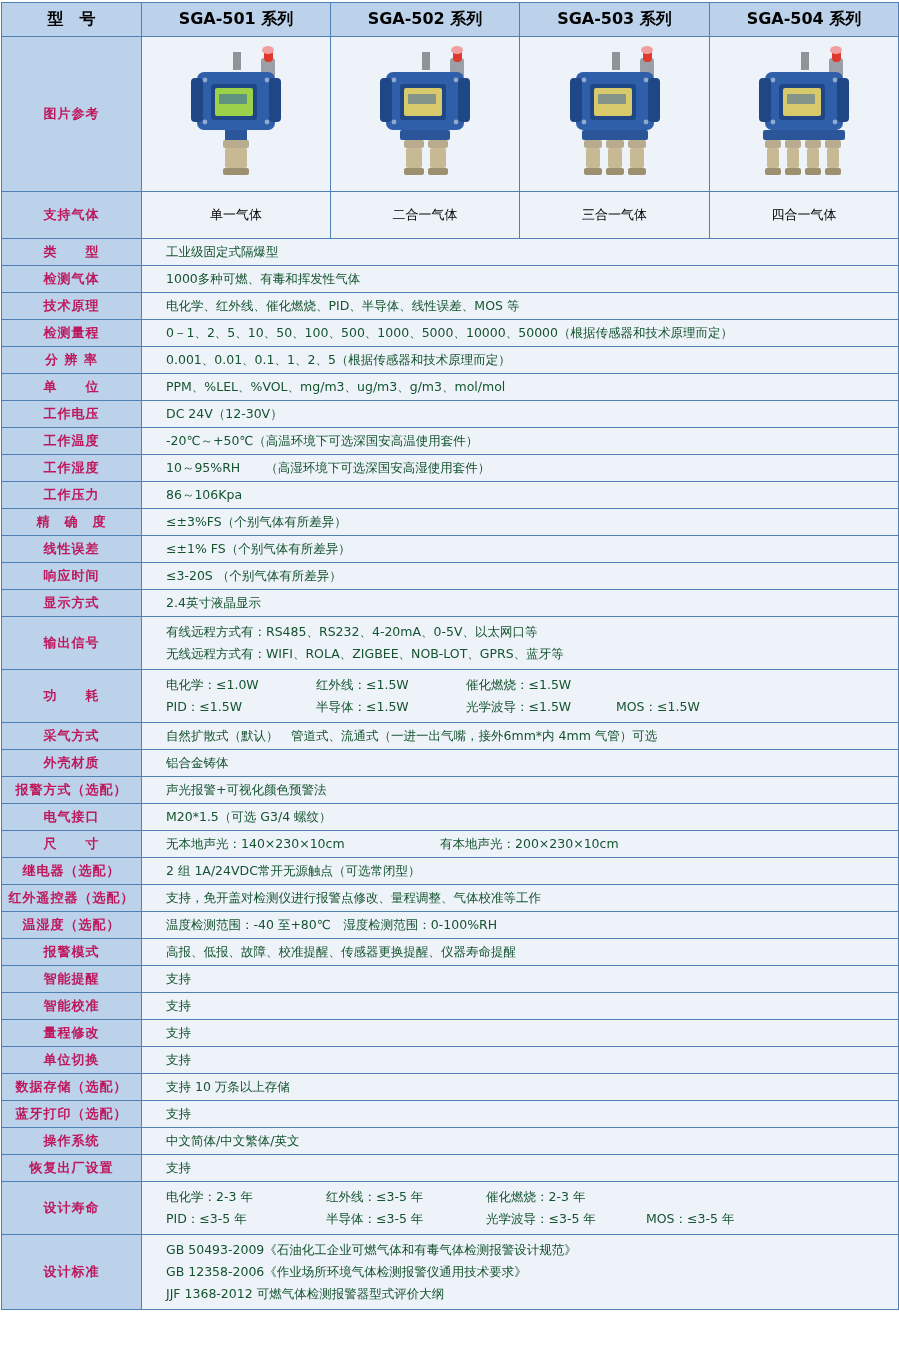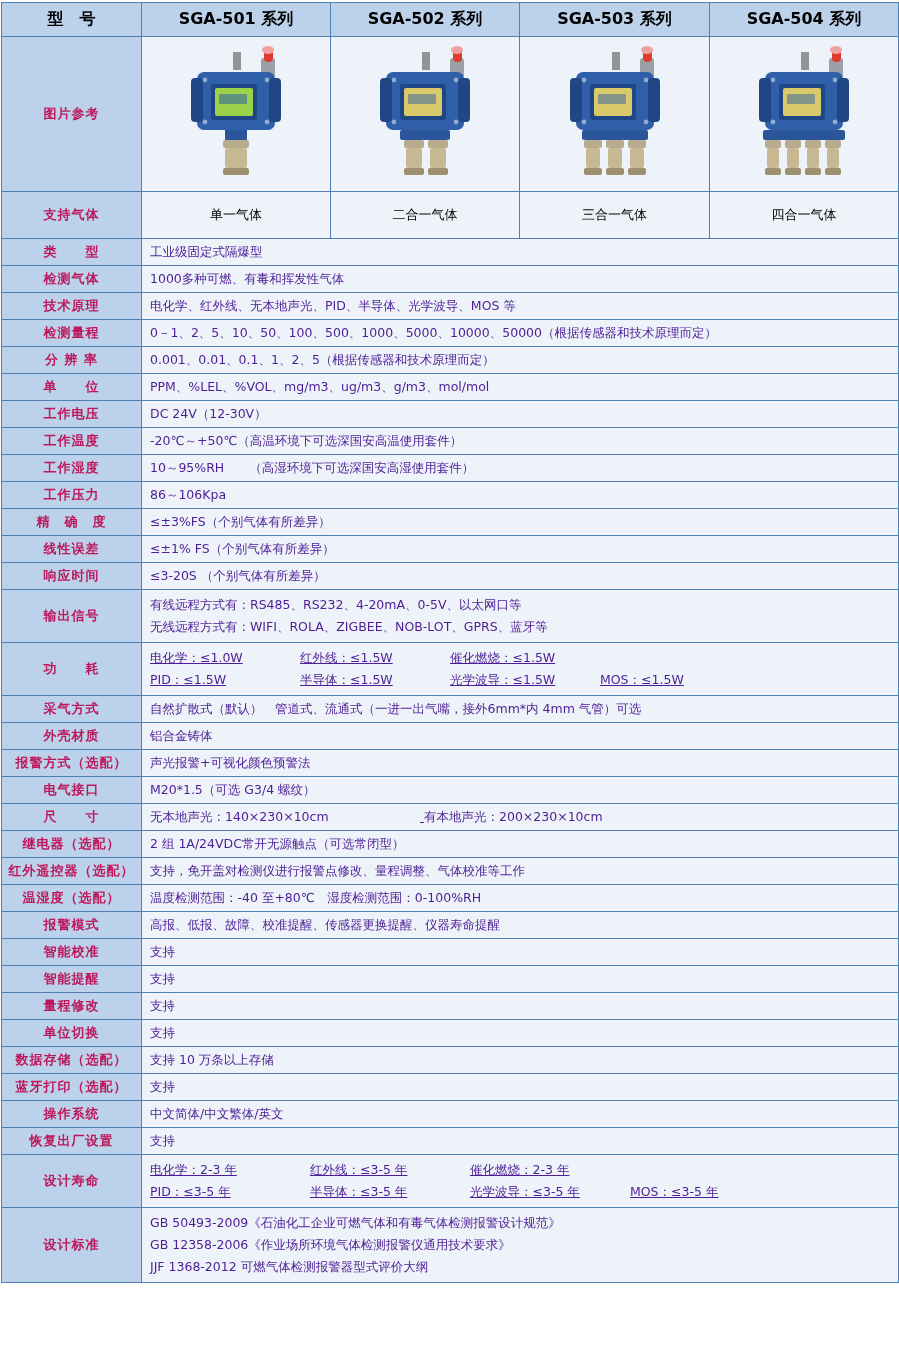--- a/index.html
+++ b/index.html
@@ -1,25 +1,25 @@
 <!DOCTYPE html>
 <html><head>
 <meta charset="utf-8">
 <style>
   html,body{margin:0;padding:0;background:#ffffff;}
   body{font-family:"DejaVu Sans","Liberation Sans",sans-serif;color:#000;}
   #sheet{width:899px;min-height:1369px;position:relative;background:#fff;}
   table{border-collapse:collapse;width:897px;margin:2px 1px 0 1px;table-layout:fixed;}
   td{border:1px solid #4f7fb5;vertical-align:middle;font-size:12.5px;}
   td.label{background:#bcd2ea;text-align:center;font-weight:bold;color:#be185d;padding:4px 2px;font-size:13px;letter-spacing:1px;}
-  td.val{background:#eef3fa;padding:4px 8px;color:#4c1d95;}
+  td.val{background:#eef3fa;padding:4px 24px;color:#14532d;}
   .hdr{background:#bcd2ea;text-align:center;font-weight:bold;font-size:16px;padding:6px 2px;}
   .imgcell{background:#eef3fa;height:150px;text-align:center;padding:2px;}
   .subval{background:#eef3fa;text-align:center;padding:14px 2px;font-size:13px;}
-  .cols{display:flex;flex-wrap:wrap;text-decoration:underline;}
+  .cols{display:flex;flex-wrap:wrap;}
   .cols span{display:inline-block;}
   .pw span{min-width:150px;}
   .life span{min-width:160px;}
   .sz span{min-width:270px;}
   .wt span{min-width:200px;}
   .lines div{padding:2.5px 0;}
   .device{display:inline-block;position:relative;width:150px;height:145px;vertical-align:middle;}
   svg{display:block;}
 </style>
 </head>
@@ -177,21 +177,21 @@
   <tr>
           <td class="label">类　　型</td>
           <td class="val" colspan="4">工业级固定式隔爆型</td>
         </tr>
   <tr>
           <td class="label">检测气体</td>
           <td class="val" colspan="4">1000多种可燃、有毒和挥发性气体</td>
         </tr>
   <tr>
           <td class="label">技术原理</td>
-          <td class="val" colspan="4">电化学、红外线、无本地声光、PID、半导体、光学波导、MOS 等</td>
+          <td class="val" colspan="4">电化学、红外线、催化燃烧、PID、半导体、线性误差、MOS 等</td>
         </tr>
   <tr>
           <td class="label">检测量程</td>
           <td class="val" colspan="4">0－1、2、5、10、50、100、500、1000、5000、10000、50000（根据传感器和技术原理而定）</td>
         </tr>
   <tr>
           <td class="label">分 辨 率</td>
           <td class="val" colspan="4">0.001、0.01、0.1、1、2、5（根据传感器和技术原理而定）</td>
         </tr>
   <tr>
@@ -218,20 +218,24 @@
           <td class="label">精　确　度</td>
           <td class="val" colspan="4">≤±3%FS（个别气体有所差异）</td>
         </tr>
   <tr>
           <td class="label">线性误差</td>
           <td class="val" colspan="4">≤±1% FS（个别气体有所差异）</td>
         </tr>
   <tr>
           <td class="label">响应时间</td>
           <td class="val" colspan="4">≤3-20S （个别气体有所差异）</td>
+        </tr>
+  <tr>
+          <td class="label">显示方式</td>
+          <td class="val" colspan="4">2.4英寸液晶显示</td>
         </tr>
 
   <tr>
     <td class="label">输出信号</td>
     <td class="val lines" colspan="4">
       <div>有线远程方式有：RS485、RS232、4-20mA、0-5V、以太网口等</div>
       <div>无线远程方式有：WIFI、ROLA、ZIGBEE、NOB-LOT、GPRS、蓝牙等</div>
     </td>
   </tr>
 
@@ -290,25 +294,25 @@
         </tr>
   <tr>
           <td class="label">温湿度（选配）</td>
           <td class="val" colspan="4">温度检测范围：-40 至+80℃　湿度检测范围：0-100%RH</td>
         </tr>
   <tr>
           <td class="label">报警模式</td>
           <td class="val" colspan="4">高报、低报、故障、校准提醒、传感器更换提醒、仪器寿命提醒</td>
         </tr>
   <tr>
+          <td class="label">智能提醒</td>
+          <td class="val" colspan="4">支持</td>
+        </tr>
+  <tr>
           <td class="label">智能校准</td>
-          <td class="val" colspan="4">支持</td>
-        </tr>
-  <tr>
-          <td class="label">智能提醒</td>
           <td class="val" colspan="4">支持</td>
         </tr>
   <tr>
           <td class="label">量程修改</td>
           <td class="val" colspan="4">支持</td>
         </tr>
   <tr>
           <td class="label">单位切换</td>
           <td class="val" colspan="4">支持</td>
         </tr>

